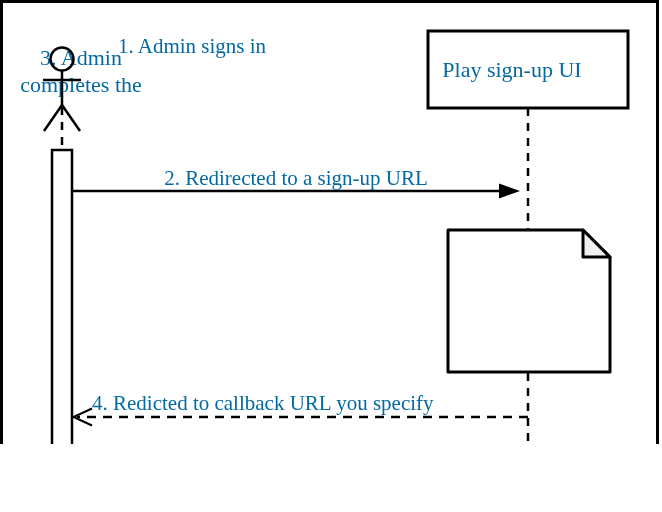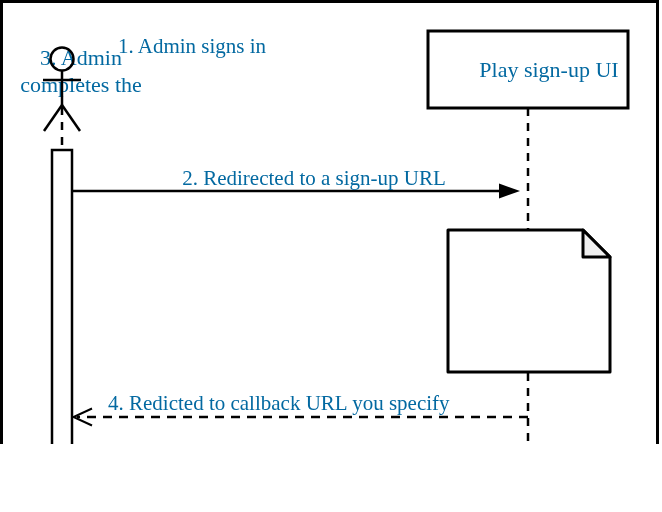--- a/index.html
+++ b/index.html
@@ -29,38 +29,37 @@
     font-size: 21px;
     line-height: 25px;
     white-space: nowrap;
   }
   .actor-label {
     left: 85px; top: 33px; width: 214px;
     text-align: center;
     font-size: 21px; line-height: 26px;
   }
   .participant-label {
-    left: 449px; top: 31px; width: 200px; height: 77px;
+    left: 412px; top: 31px; width: 200px; height: 77px;
     display: flex; align-items: center; justify-content: center;
     font-size: 22px;
   }
   .note-label {
     left: 448px; top: 230px; width: 162px; height: 142px;
     display: flex; flex-direction: column;
     align-items: center; justify-content: center;
     font-size: 22px; line-height: 27px;
     text-align: center;
   }
   .msg2-label {
     left: 72px; top: 166px; width: 448px;
     text-align: center;
-    padding-left: 18px;
   }
   .msg4-label {
-    left: 108px; top: 391px;
+    left: 92px; top: 391px;
   }
 </style>
 </head>
 <body>
 
 <div class="frame">
 
   <svg class="layer" width="662" height="512" viewBox="0 0 662 512">
 
     <g stroke="#000000" stroke-width="2.5" fill="none">

